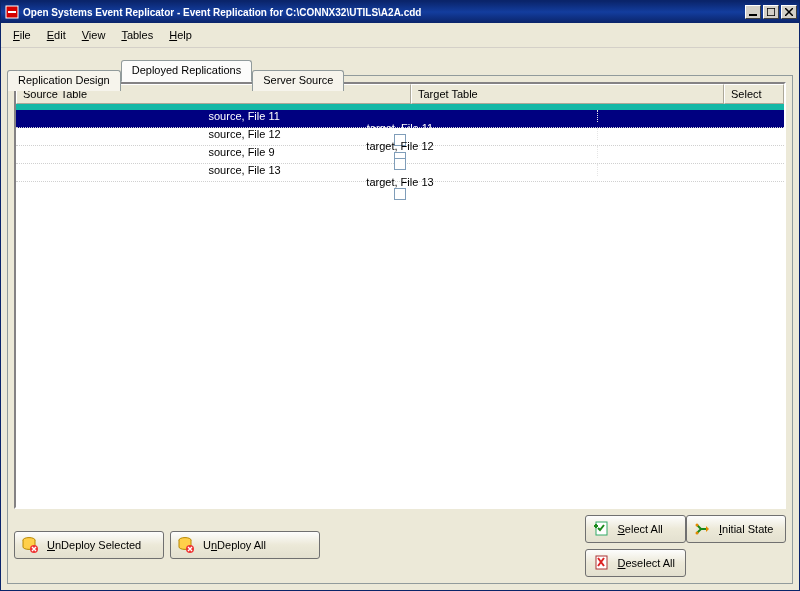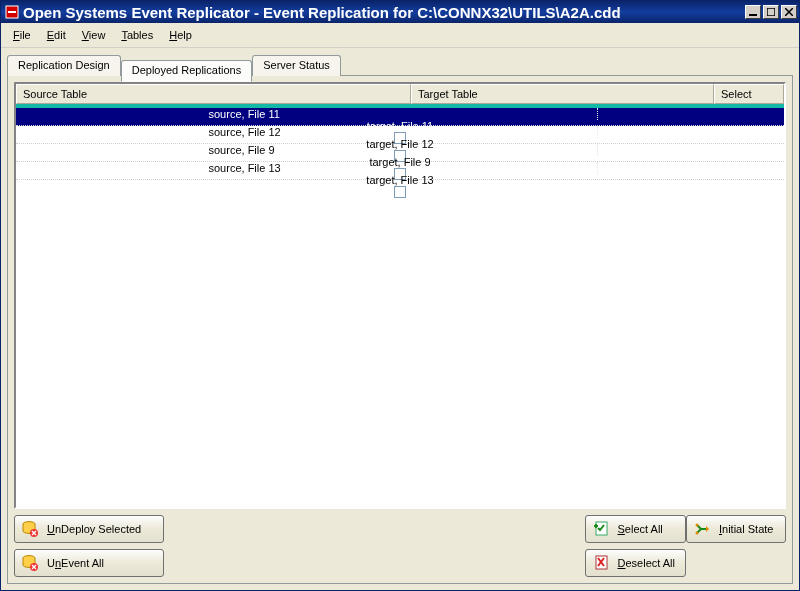--- a/index.html
+++ b/index.html
@@ -18,21 +18,21 @@
     background: #ece9d8;
     display: flex; flex-direction: column;
   }
   .titlebar {
     height: 22px;
     background: linear-gradient(to bottom, #0a246a 0%, #133d9e 50%, #0a246a 100%);
     color: #fff;
     display: flex; align-items: center;
     padding: 0 2px 0 4px;
     font-weight: bold;
-    font-size: 15px;
+    font-size: 10px;
     gap: 4px;
   }
   .titlebar .app-icon {
     width: 14px; height: 14px;
     display: inline-flex; align-items: center; justify-content: center;
   }
   .titlebar .title-text { flex: 1; overflow: hidden; white-space: nowrap; }
   .titlebar .win-controls { display: flex; gap: 2px; }
   .win-btn {
     width: 16px; height: 14px;
@@ -63,21 +63,21 @@
     padding: 6px 6px 0 6px;
   }
   .tab {
     border: 1px solid #919b9c;
     border-bottom: none;
     background: #f6f4ec;
     padding: 3px 10px 4px 10px;
     margin-right: 0px;
     border-radius: 3px 3px 0 0;
     position: relative;
-    top: 1px;
+    top: 16px;
     cursor: pointer;
     color: #000;
     font-size: 11px;
   }
   .tab.active {
     background: #fcfcfb;
     z-index: 2;
     top: 6px;
     padding-bottom: 5px;
     border-bottom: 1px solid #fcfcfb;
@@ -97,34 +97,34 @@
     border: 2px solid #848284;
     border-right-color: #fff;
     border-bottom-color: #fff;
     background: #fff;
     display: flex; flex-direction: column;
     overflow: hidden;
   }
   .grid-head {
     display: flex;
     background: #ece9d8;
-    border-bottom: 4px solid #14b8a6;
+    border-bottom: 6px solid #14b8a6;
   }
   .gh {
     border: 1px solid #fff;
     border-right-color: #aca899;
     border-bottom-color: #aca899;
     padding: 3px 6px;
     background: #ece9d8;
     font-size: 11px;
     cursor: pointer;
   }
   .col-src { width: 395px; }
   .col-tgt { flex: 1; }
-  .col-sel { width: 70px; text-align: left; }
+  .col-sel { width: 60px; text-align: left; }
 
   .grid-body {
     flex: 1;
     overflow: auto;
     background: #fff;
   }
   .row {
     display: flex;
     align-items: center;
     height: 18px;
@@ -146,21 +146,21 @@
     border: 1px solid #7f9db9;
     background: #fff;
     cursor: pointer;
   }
 
   .button-row {
     display: flex;
     justify-content: space-between;
     padding-top: 6px;
   }
-  .btn-col-left { display: flex; flex-direction: column; gap: 6px; }
+  .btn-col-left { display: flex; flex-direction: row; gap: 6px; margin-top: 16px; }
   .btn-col-right { display: flex; align-items: flex-start; }
   .btn-col-mid { display: flex; flex-direction: column; gap: 6px; }
 
   .winbutton {
     display: inline-flex;
     align-items: center;
     gap: 8px;
     height: 28px;
     min-width: 150px;
     padding: 0 10px 0 6px;
@@ -211,21 +211,21 @@
     <span class="menu-item"><span class="u">F</span><span>ile</span></span>
     <span class="menu-item"><span class="u">E</span><span>dit</span></span>
     <span class="menu-item"><span class="u">V</span><span>iew</span></span>
     <span class="menu-item"><span class="u">T</span><span>ables</span></span>
     <span class="menu-item"><span class="u">H</span><span>elp</span></span>
   </div>
 
   <div class="tabstrip">
     <div class="tab">Replication Design</div>
     <div class="tab active">Deployed Replications</div>
-    <div class="tab">Server Status</div>
+    <div class="tab">Server Source</div>
   </div>
 
   <div class="tabpanel">
 
     <div class="grid-wrap">
       <div class="grid-head">
         <div class="gh col-src">Source Table</div>
         <div class="gh col-tgt">Target Table</div>
         <div class="gh col-sel">Select</div>
       </div>
@@ -240,21 +240,20 @@
           </div>
           <div class="row">
             <div class="cell cell-src">source, File 12</div>
             <div class="cell cell-tgt">target, File 12</div>
             <div class="cell cell-sel">
               <div class="cb"></div>
             </div>
           </div>
           <div class="row">
             <div class="cell cell-src">source, File 9</div>
-            <div class="cell cell-tgt">target, File 9</div>
             <div class="cell cell-sel">
               <div class="cb"></div>
             </div>
           </div>
           <div class="row">
             <div class="cell cell-src">source, File 13</div>
             <div class="cell cell-tgt">target, File 13</div>
             <div class="cell cell-sel">
               <div class="cb"></div>
             </div>
@@ -277,21 +276,21 @@
         </button>
         <button class="winbutton">
           <span class="icon">
             <svg width="18" height="18" viewBox="0 0 18 18">
               <ellipse cx="8" cy="4" rx="6" ry="2.4" fill="#ffcf4a" stroke="#b88700"></ellipse>
               <path d="M2 4 v7 a6 2.4 0 0 0 12 0 v-7" fill="#ffcf4a" stroke="#b88700"></path>
               <circle cx="13" cy="13" r="4" fill="#e33"></circle>
                 <path d="M11 11 l4 4 M15 11 l-4 4" stroke="#fff" stroke-width="1.4"></path>
             </svg>
           </span>
-          <span>U<span class="u">n</span><span>Event All</span></span>
+          <span>U<span class="u">n</span><span>Deploy All</span></span>
         </button>
       </div>
 
       <div class="btn-col-right">
         <div class="btn-col-mid">
           <button class="winbutton small">
             <span class="icon">
               <svg width="18" height="18" viewBox="0 0 18 18">
                 <rect x="4" y="2" width="11" height="13" fill="#fff" stroke="#3a6" stroke-width="1"></rect>
                 <path d="M6 8 l2 2 l4 -5" fill="none" stroke="#1a8a1a" stroke-width="2"></path>

